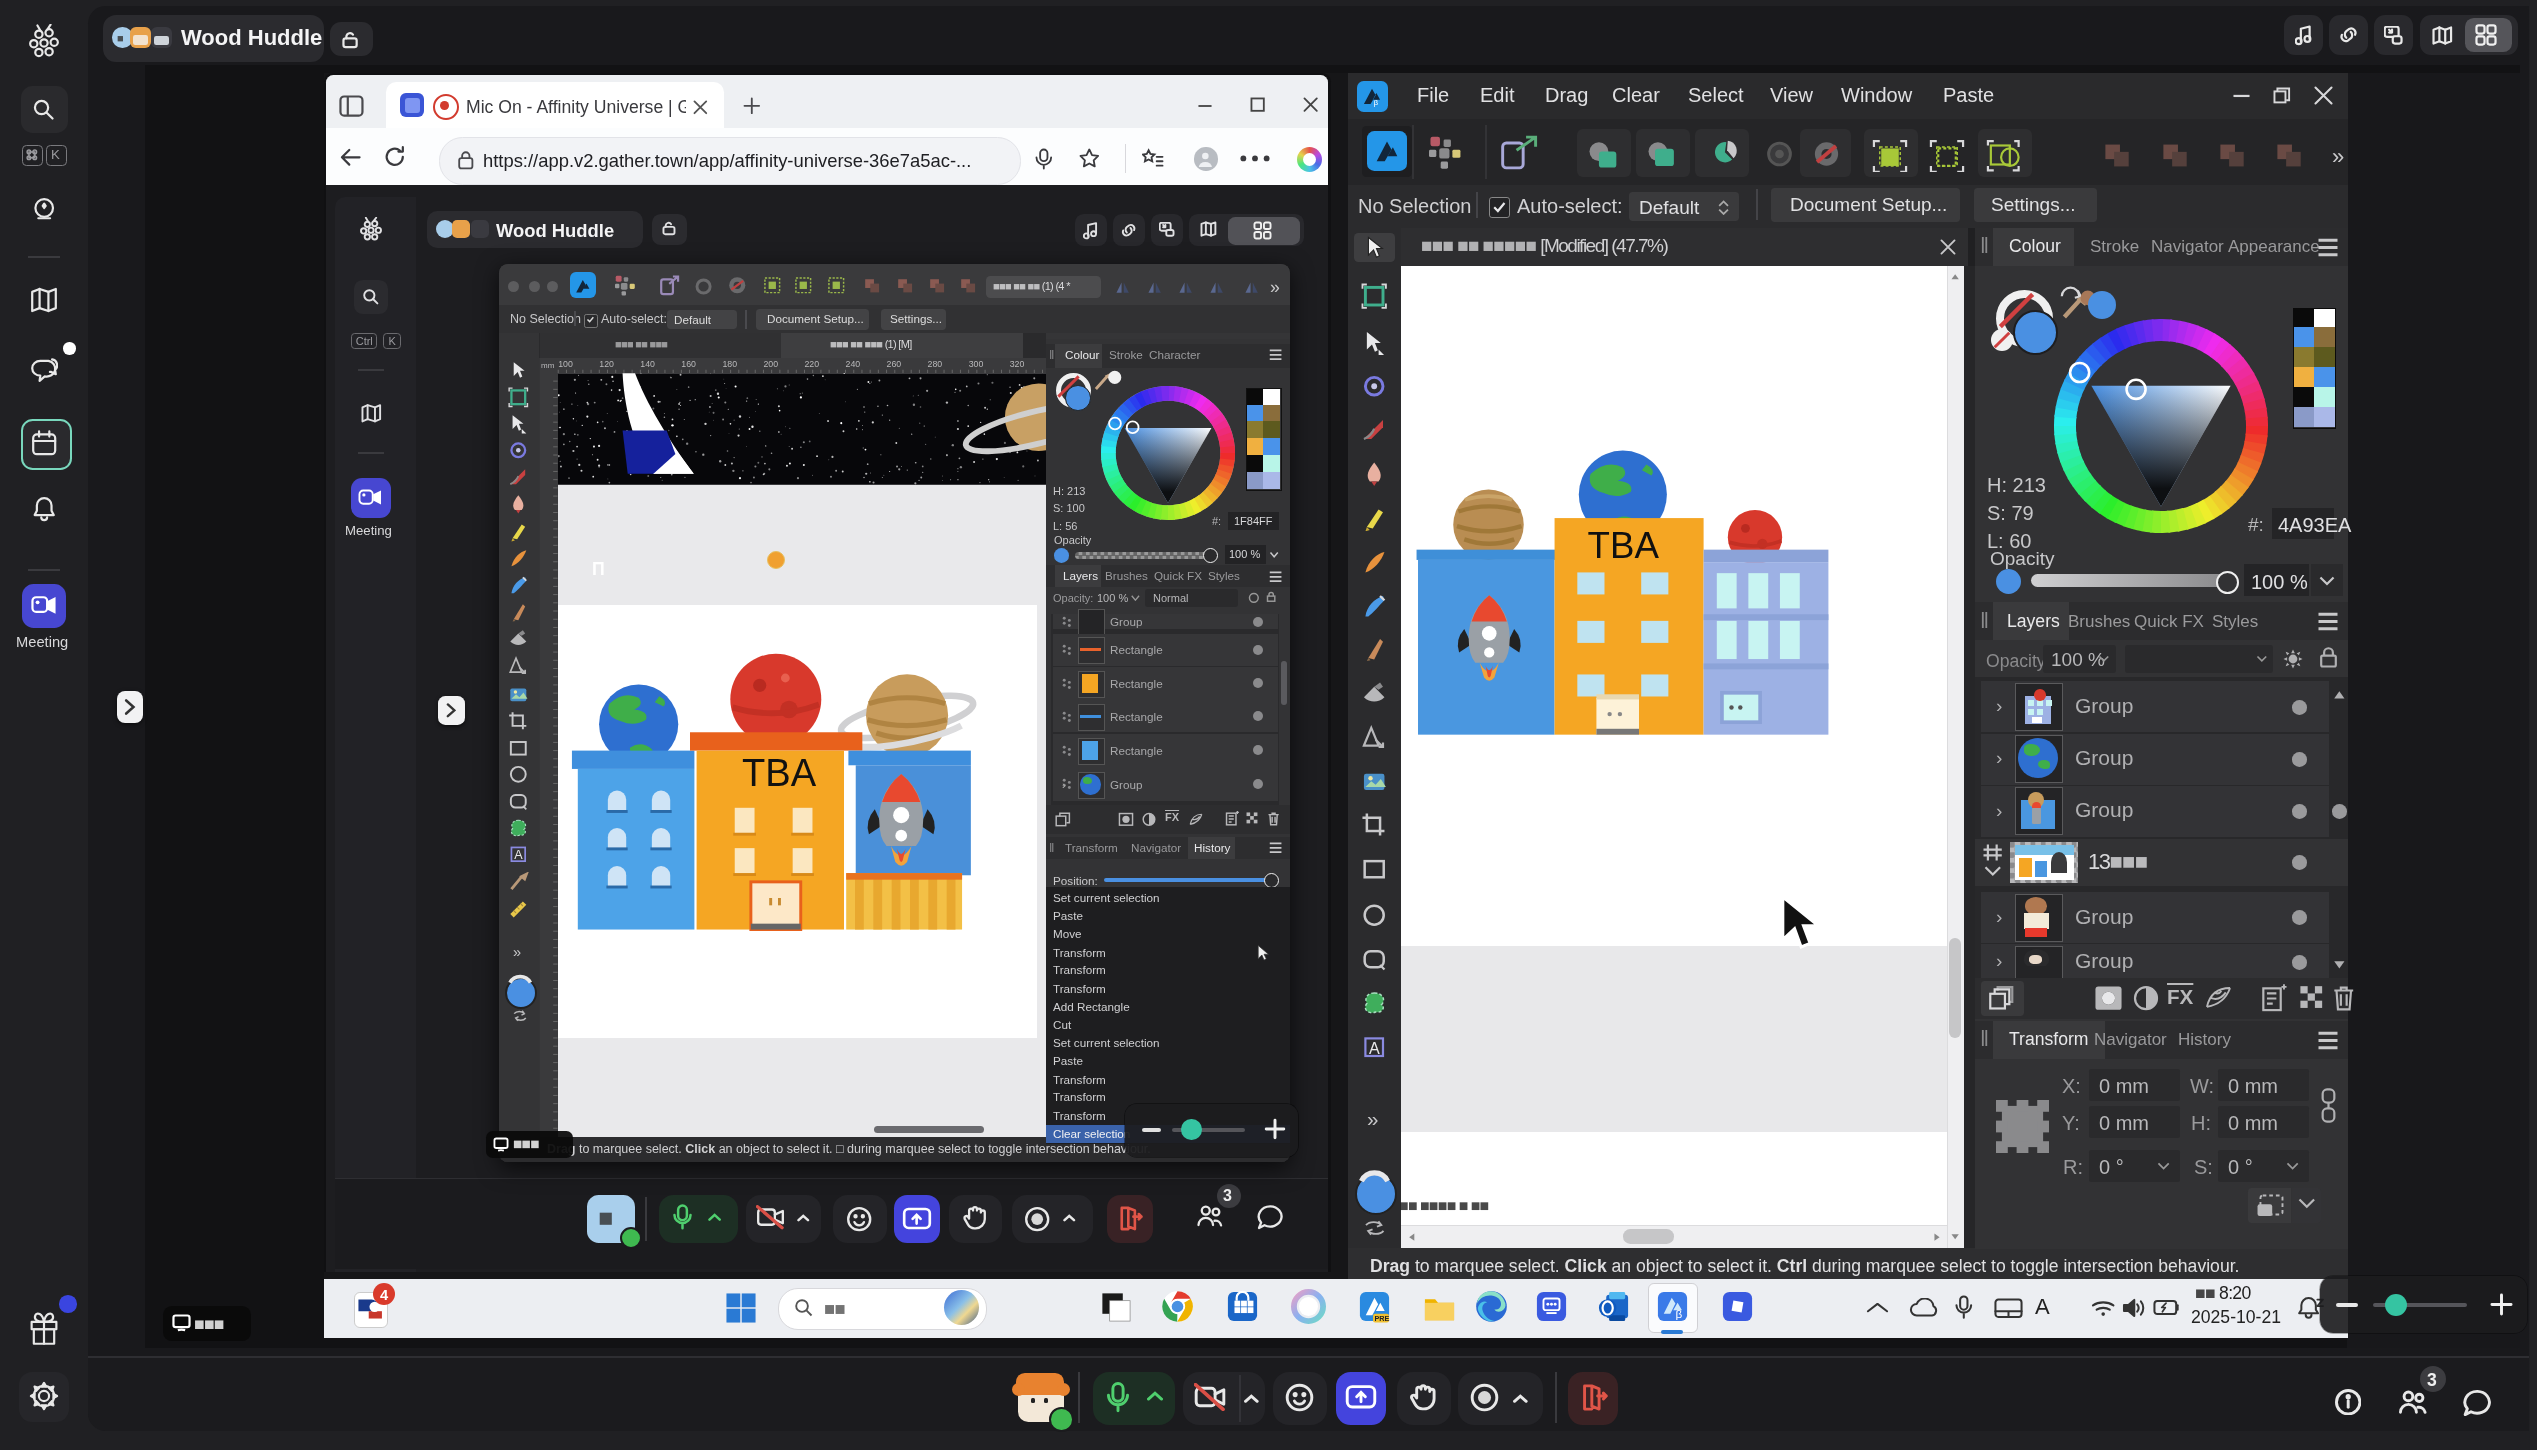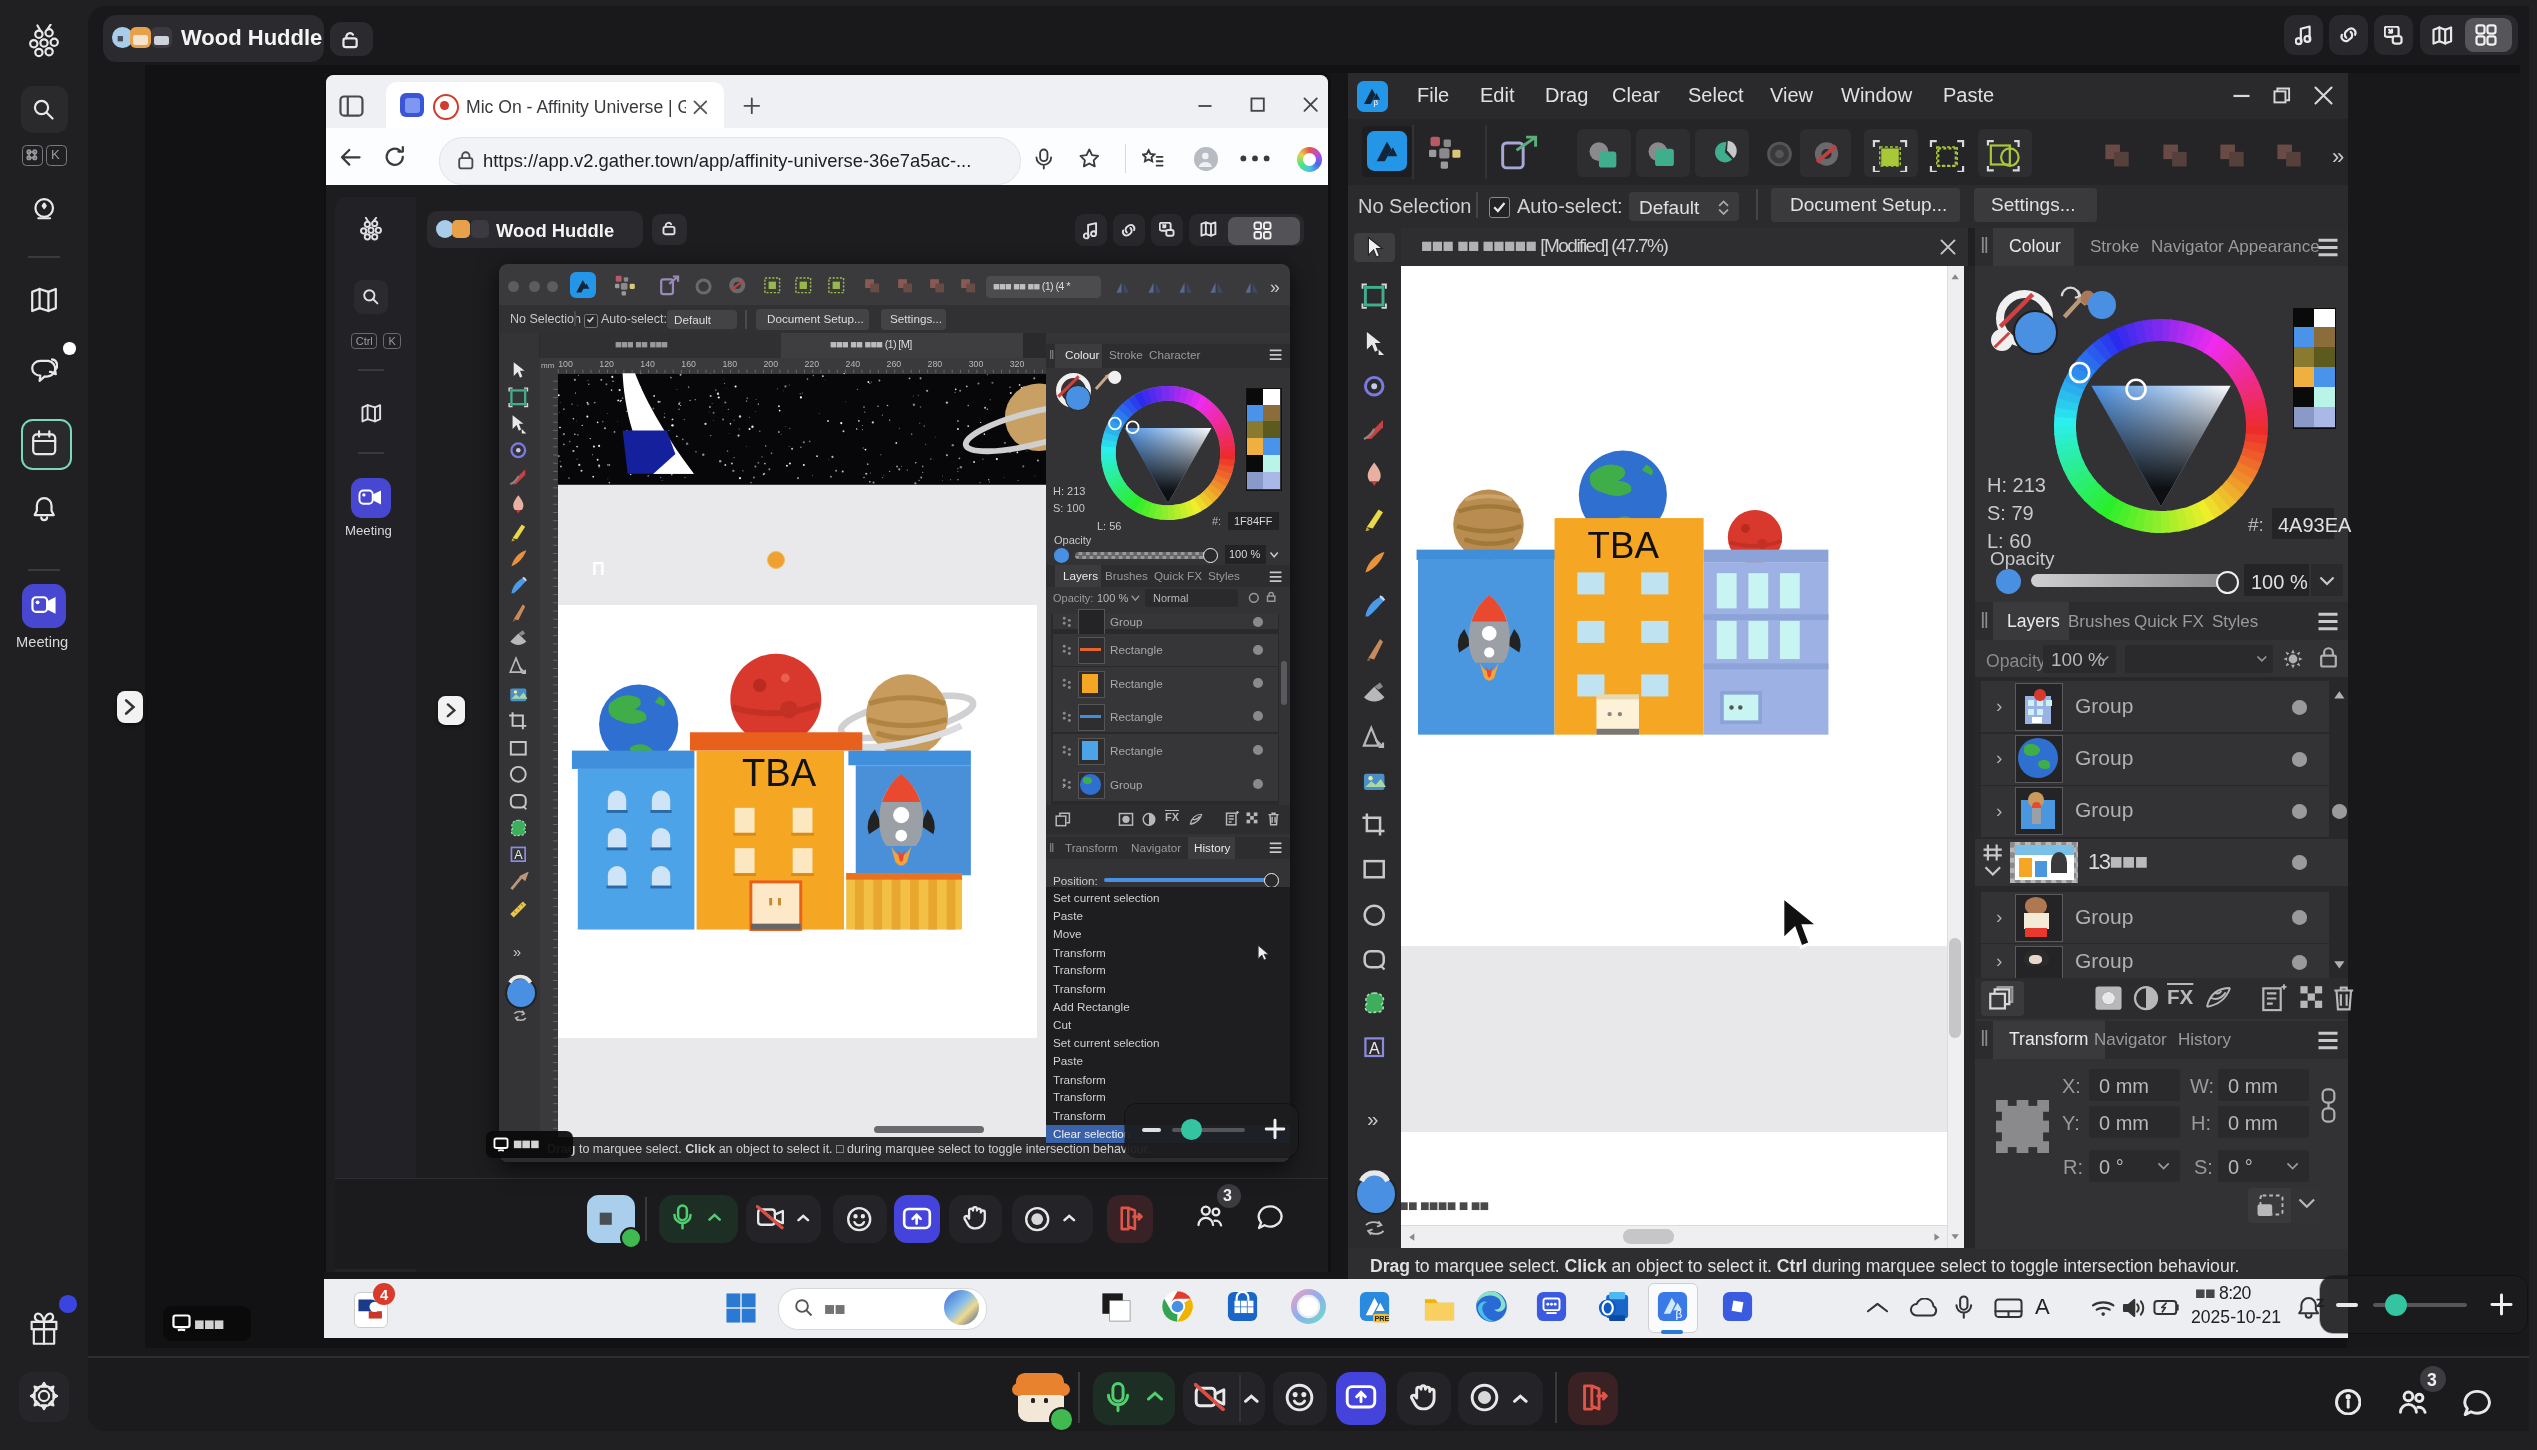--- a/index.html
+++ b/index.html
@@ -1441,21 +1441,21 @@
 <div class="ab" style="left:1263px;top:421px;width:17px;height:17px;background:#5d5a1e;"></div>
 <div class="ab" style="left:1246px;top:438px;width:17px;height:17px;background:#f0b040;"></div>
 <div class="ab" style="left:1263px;top:438px;width:17px;height:17px;background:#4a93ea;"></div>
 <div class="ab" style="left:1246px;top:455px;width:17px;height:17px;background:#0a0a0a;"></div>
 <div class="ab" style="left:1263px;top:455px;width:17px;height:17px;background:#b8f5e8;"></div>
 <div class="ab" style="left:1246px;top:472px;width:17px;height:17px;background:#8a9ac8;"></div>
 <div class="ab" style="left:1263px;top:472px;width:17px;height:17px;background:#aab8e8;"></div>
 <div class="ab" style="left:1246px;top:388px;width:34px;height:101px;border:0.7px solid #111;"></div>
 <div class="ab" style="left:1053px;top:485px;font-size:11px;color:#c8c8ca;font-weight:400;white-space:nowrap;line-height:1.15;">H: 213</div>
 <div class="ab" style="left:1053px;top:502px;font-size:11px;color:#c8c8ca;font-weight:400;white-space:nowrap;line-height:1.15;">S: 100</div>
-<div class="ab" style="left:1053px;top:520px;font-size:11px;color:#c8c8ca;font-weight:400;white-space:nowrap;line-height:1.15;margin-left:44px;">L: 56</div>
+<div class="ab" style="left:1053px;top:520px;font-size:11px;color:#c8c8ca;font-weight:400;white-space:nowrap;line-height:1.15;">L: 56</div>
 <div class="ab" style="left:1212px;top:515px;font-size:11px;color:#b8b8ba;font-weight:400;white-space:nowrap;line-height:1.15;">#:</div>
 <div class="ab" style="left:1228px;top:512px;width:51px;height:17.6px;background:#232325;"></div>
 <div class="ab" style="left:1234px;top:515px;font-size:11px;color:#d8d8da;font-weight:400;white-space:nowrap;line-height:1.15;">1F84FF</div>
 <div class="ab" style="left:1054px;top:534px;font-size:11px;color:#c8c8ca;font-weight:400;white-space:nowrap;line-height:1.15;">Opacity</div>
 <div class="ab" style="left:1054px;top:548px;width:14.7px;height:14.7px;background:#4a90e2;border-radius:50%;"></div>
 <div class="ab" style="left:1075px;top:552px;width:135px;height:7.3px;background:repeating-conic-gradient(#999 0 25%,#666 0 50%) 0 0/7.3px 7.3px;border-radius:3.7px;"></div>
 <div class="ab" style="left:1203px;top:548px;width:13.2px;height:13.2px;background:#2a2a2c;border:1.8px solid #f0f0f0;border-radius:50%;"></div>
 <div class="ab" style="left:1225px;top:545px;width:41px;height:19px;background:#232325;"></div>
 <div class="ab" style="left:1229px;top:548px;font-size:11px;color:#d8d8da;font-weight:400;white-space:nowrap;line-height:1.15;">100 %</div>
 <svg class="ab" style="left:1269px;top:551px;" width="10.3" height="7.3" viewBox="0 0 14 10">

